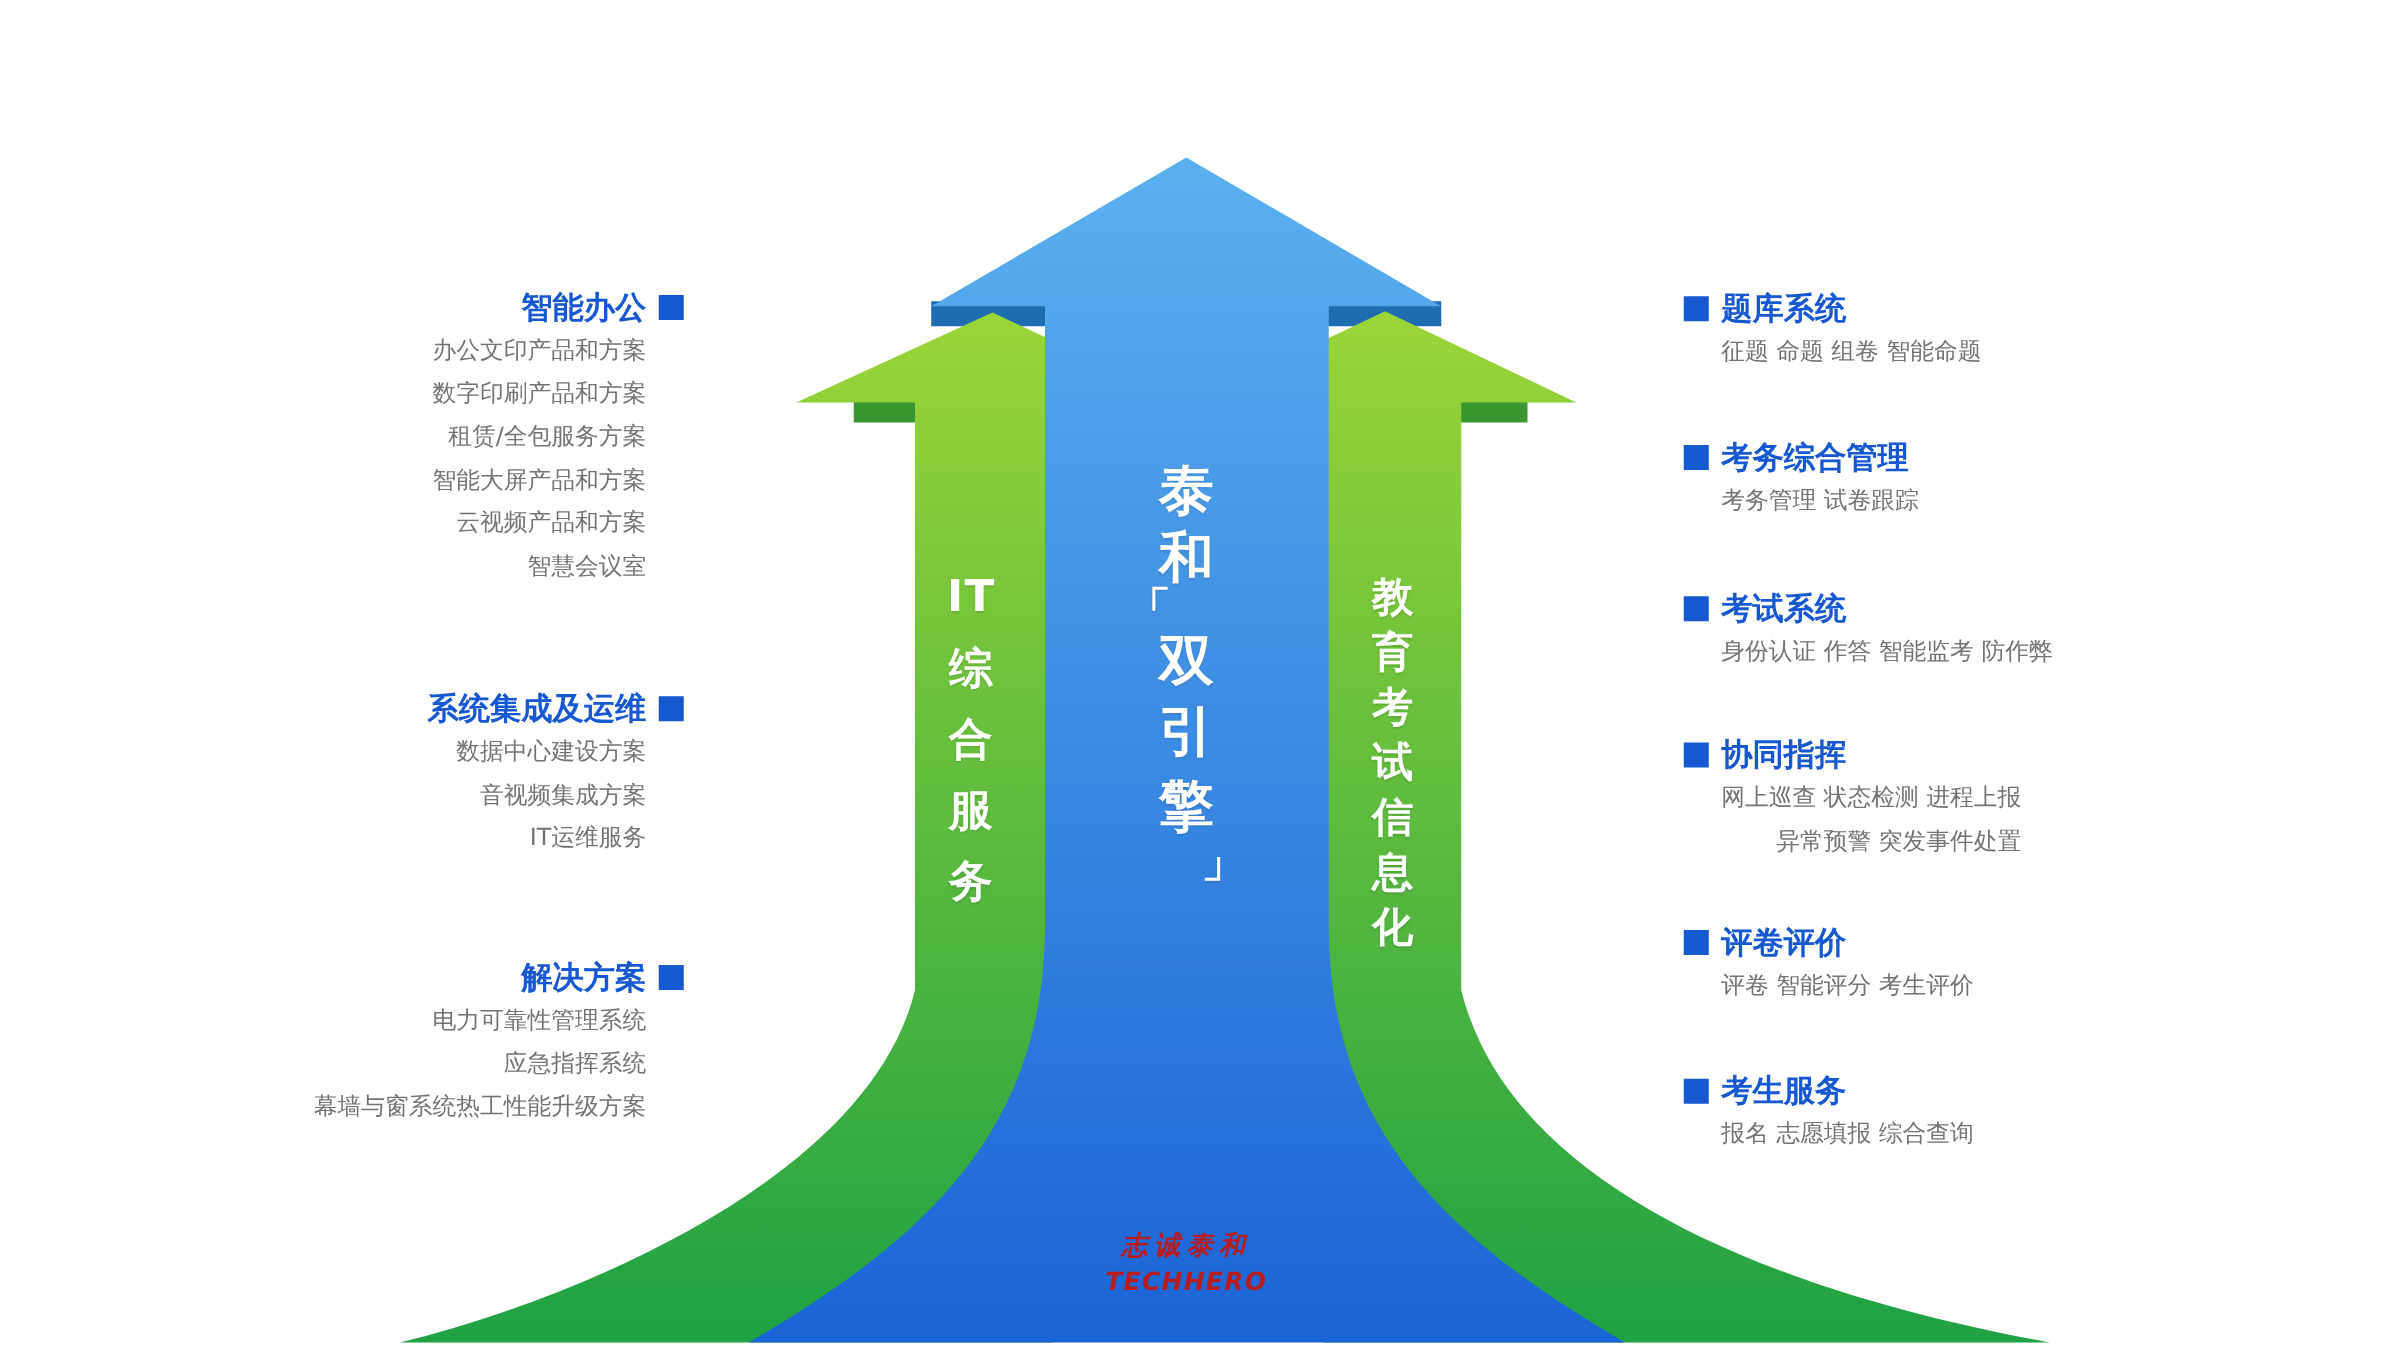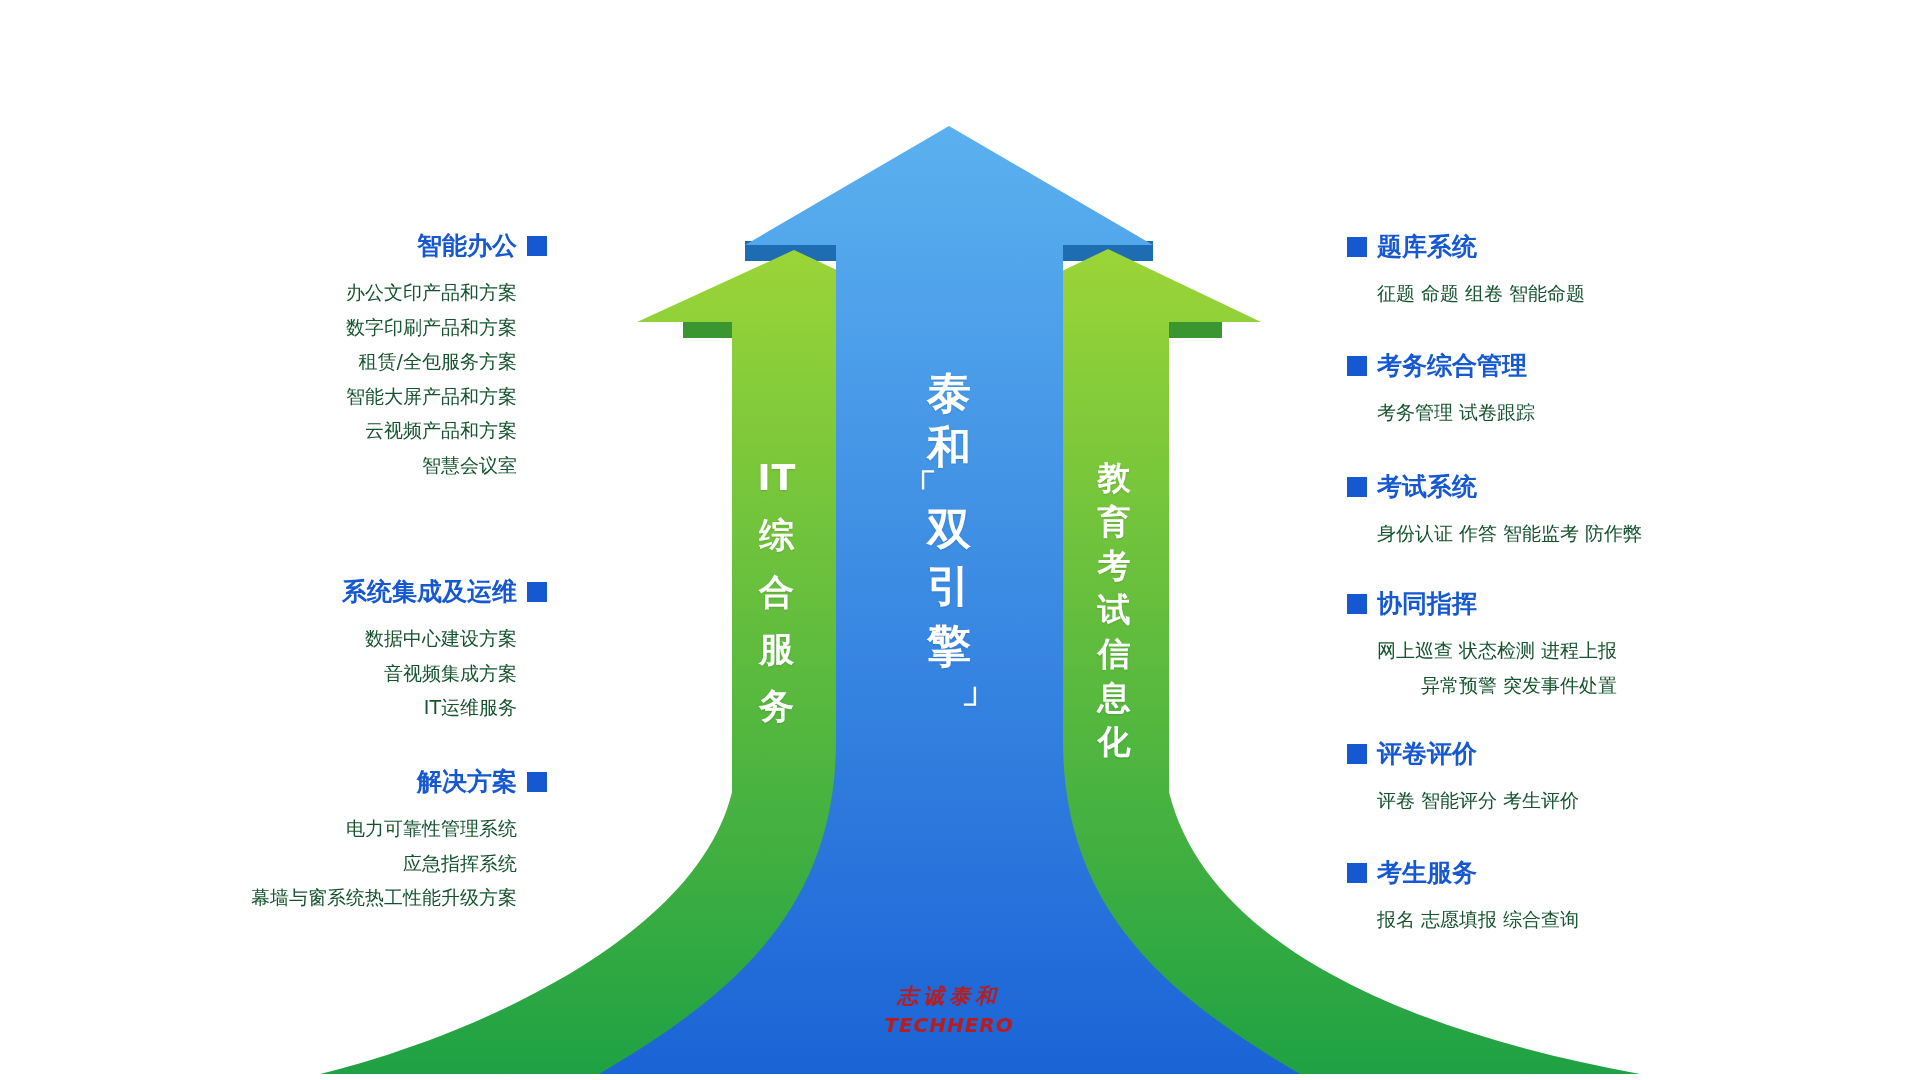--- a/index.html
+++ b/index.html
@@ -6,21 +6,21 @@
   body{font-family:"DejaVu Sans","Liberation Sans",sans-serif;}
   .stage{position:relative;width:1920px;height:1080px;background:#ffffff;overflow:hidden;}
   .arrows{position:absolute;left:0;top:0;width:1920px;height:1080px;}
 
   
   .lsec{position:absolute;right:1373px;text-align:right;white-space:nowrap;}
   .rsec{position:absolute;left:1347px;text-align:left;white-space:nowrap;}
   .head{display:flex;align-items:center;gap:10px;font-size:25px;font-weight:bold;color:#1558d2;line-height:32px;}
   .lsec .head{justify-content:flex-end;}
   .sq{width:20px;height:20px;background:#1558d2;flex:0 0 auto;}
-  .items{margin-top:13px;font-size:19px;color:#14532d;line-height:34.5px;font-weight:400;text-align:right;}
+  .items{margin-top:1px;font-size:19px;color:#737373;line-height:34.5px;font-weight:400;text-align:right;}
   .lsec .items{margin-right:30px;}
   .rsec .items{margin-left:30px;line-height:35px;}
 
   
   .vlabel{position:absolute;display:flex;flex-direction:column;align-items:center;color:#ffffff;font-weight:bold;text-shadow:0 1px 2px rgba(0,0,0,0.12);}
   .bch{height:54px;line-height:54px;font-size:44px;}
   .bch.tall{height:60px;line-height:60px;}
   .bch.bracket{height:28px;line-height:28px;font-size:36px;font-weight:bold;}
   .bch.open{transform:translateX(-30px);}
   .bch.close{transform:translateX(30px);}
@@ -71,21 +71,21 @@
     <div class="items">
       <div>办公文印产品和方案</div>
       <div>数字印刷产品和方案</div>
       <div>租赁/全包服务方案</div>
       <div>智能大屏产品和方案</div>
       <div>云视频产品和方案</div>
       <div>智慧会议室</div>
     </div>
   </div>
 
-  <div class="lsec" style="top:576px">
+  <div class="lsec" style="top:551px">
     <div class="head">
       <span>系统集成及运维</span>
       <span class="sq"></span>
     </div>
     <div class="items">
       <div>数据中心建设方案</div>
       <div>音视频集成方案</div>
       <div>IT运维服务</div>
     </div>
   </div>

